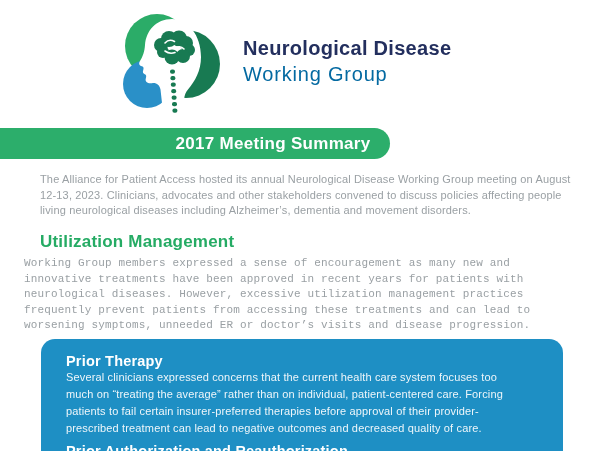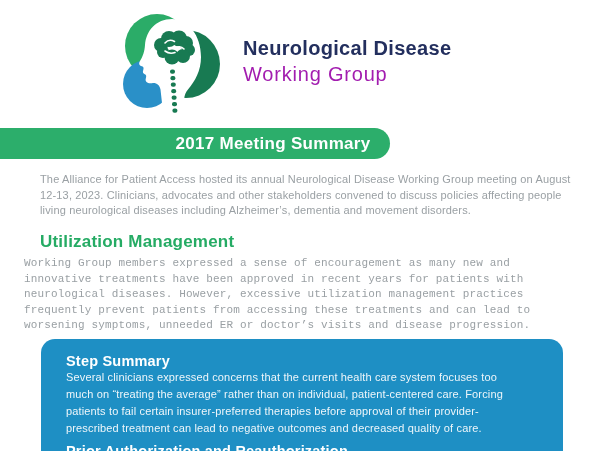--- a/index.html
+++ b/index.html
@@ -30,21 +30,21 @@
     font-size: 20px;
     font-weight: 700;
     letter-spacing: 0.3px;
     color: #232f5e;
     line-height: 24px;
   }
   .logo-subtitle {
     font-size: 20px;
     font-weight: 400;
     letter-spacing: 0.8px;
-    color: #a21caf;
+    color: #0369a1;
     line-height: 24px;
     margin-top: 2px;
   }
 
   
   .banner {
     position: absolute;
     left: 0;
     top: 128px;
     width: 390px;
@@ -177,18 +177,18 @@
   </div>
 
   <div class="banner">2017 Meeting Summary</div>
 
   <p class="intro">The Alliance for Patient Access hosted its annual Neurological Disease Working Group meeting on August 12-13, 2023. Clinicians, advocates and other stakeholders convened to discuss policies affecting people living neurological diseases including Alzheimer’s, dementia and movement disorders.</p>
 
   <h2 class="section-heading">Utilization Management</h2>
   <p class="section-body">Working Group members expressed a sense of encouragement as many new and innovative treatments have been approved in recent years for patients with neurological diseases. However, excessive utilization management practices frequently prevent patients from accessing these treatments and can lead to worsening symptoms, unneeded ER or doctor’s visits and disease progression.</p>
 
   <div class="callout">
-    <h3 class="callout-heading">Step Summary</h3>
+    <h3 class="callout-heading">Prior Therapy</h3>
     <p class="callout-body">Several clinicians expressed concerns that the current health care system focuses too much on “treating the average” rather than on individual, patient-centered care. Forcing patients to fail certain insurer-preferred therapies before approval of their provider-prescribed treatment can lead to negative outcomes and decreased quality of care.</p>
     <h3 class="callout-heading">Prior Authorization and Reauthorization</h3>
   </div>
 
 </div>
 
 </body></html>

